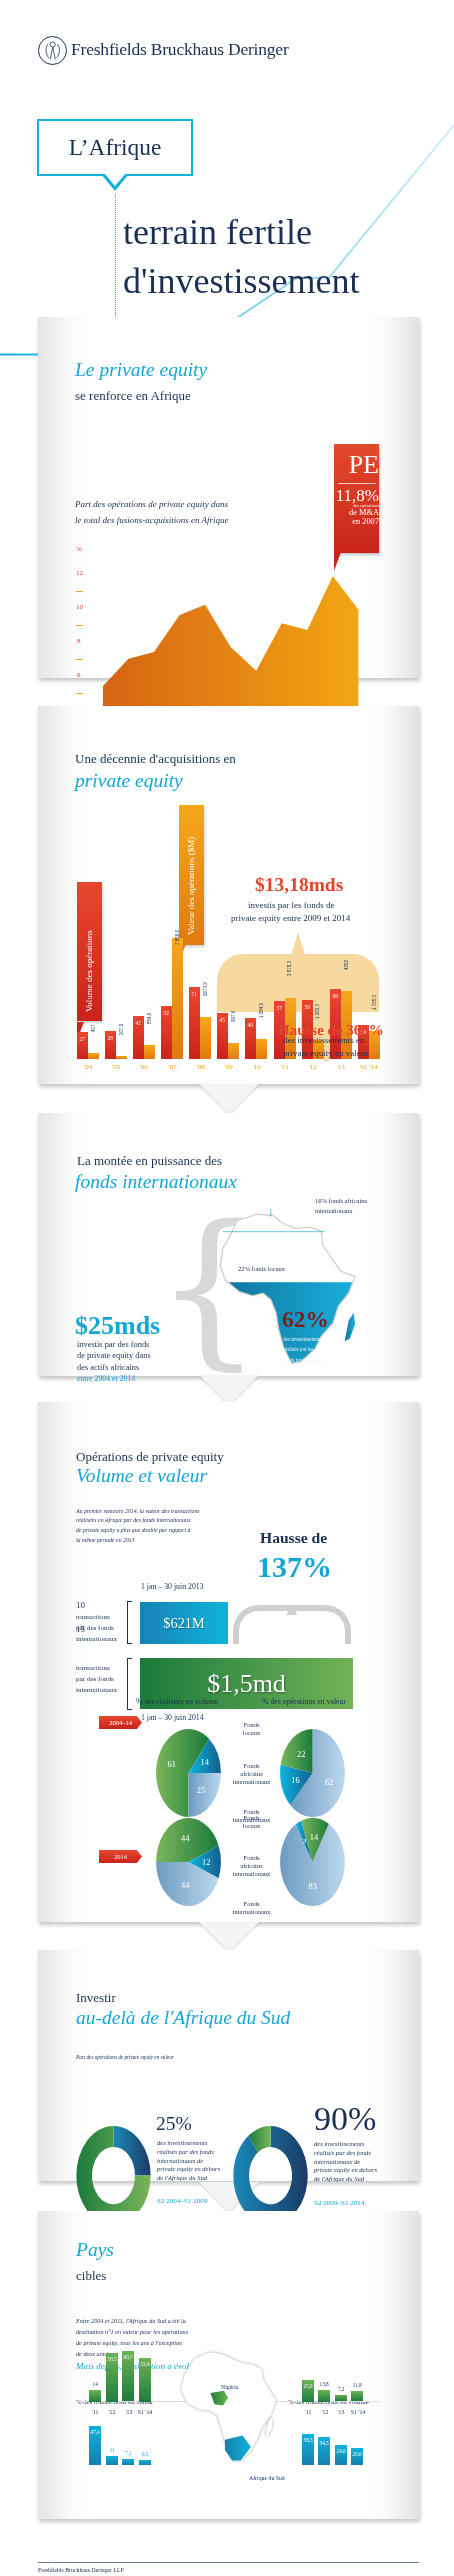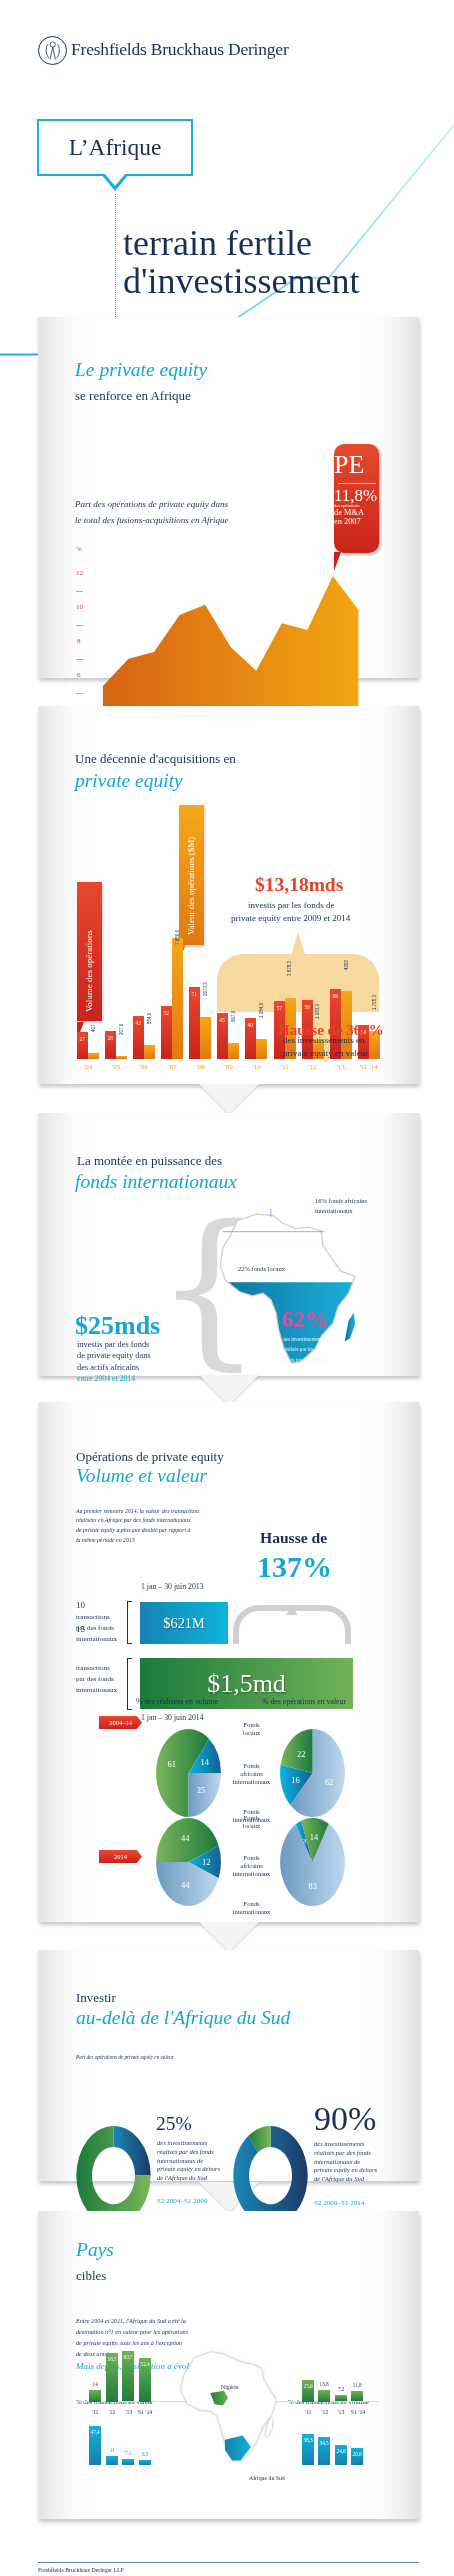--- a/index.html
+++ b/index.html
@@ -12,39 +12,39 @@
   .ital { font-style: italic; }
 
   
   .logo-ring { left: 38px; top: 36px; width: 29px; height: 29px; border: 1.3px solid #1b2f55; border-radius: 50%; }
   .logo-ring svg { position: absolute; left: 3.9px; top: 2.6px; }
   .brand { left: 71px; top: 39px; font-size: 17.5px; letter-spacing: -0.2px; color: #1b2f55; }
   .afrique-box { left: 37px; top: 119px; width: 156px; height: 57px; border: 2.6px solid #15b0dc; background: #fff; display:flex; align-items:center; justify-content:center; font-size: 23.4px; color: #1b2f55; }
   .afrique-tail { left: 101px; top: 174px; width: 0; height: 0; border-left: 14.3px solid transparent; border-right: 14.3px solid transparent; border-top: 17px solid #15b0dc; }
   .afrique-tail-in { left: 104px; top: 173px; width: 0; height: 0; border-left: 11.7px solid transparent; border-right: 11.7px solid transparent; border-top: 13.6px solid #fff; }
   .dotline { left: 115px; top: 194px; width: 1.9px; height: 123px; border-left: 1.9px dotted #15b0dc; }
-  .title-1 { left: 123px; top: 214px; font-size: 36px; line-height: 1; color: #1b2f55; margin-top: 11px; }
+  .title-1 { left: 123px; top: 214px; font-size: 36px; line-height: 1; color: #1b2f55; }
   .title-2 { left: 123px; top: 263px; font-size: 36px; line-height: 1; color: #1b2f55; }
   .title-3a { left: 112px; top: 329px; font-size: 22px; font-style: italic; color: #1b2f55; }
   .title-3b { left: 181px; top: 317px; font-size: 36px; line-height:1; color: #1b2f55; }
   .rise-line { left: 0; top: 117px; }
 
   
   .card { position: absolute; left: 38px; width: 381px; background: linear-gradient(90deg, #e4e4e4 0%, #fbfbfb 9%, #ffffff 14%, #ffffff 86%, #fbfbfb 91%, #e2e2e2 100%); box-shadow: 1.3px 2.6px 3.9px rgba(0,0,0,0.22); }
   .card-tail { position:absolute; left: 199px; width:0; height:0; border-left: 30px solid transparent; border-right: 30px solid transparent; border-top: 30px solid #f4f4f4; filter: drop-shadow(0.6px 1.9px 1.3px rgba(0,0,0,0.18)); }
 
   .h-cyan { font-size: 19.5px; font-style: italic; color: #13a7d6; }
   .h-navy { font-size: 13px; color: #1b2f55; }
 
   
   .ytick { font-size: 7.1px; color: #e2442b; }
   .ydash { width: 6.5px; height: 1.3px; background: #f2a413; }
   .xlab { font-size: 7.1px; color: #e2442b; }
   .xtick { width: 0.6px; height: 5.2px; background: #f2a413; }
-  .pe-flag { left: 334px; top: 444px; width: 45px; height: 109px; background: linear-gradient(180deg,#e34a2c,#c9241b); color: #fff; text-align: left; box-shadow: 1.3px 1.9px 2.6px rgba(0,0,0,0.25); border-radius: 10px; }
+  .pe-flag { left: 334px; top: 444px; width: 45px; height: 109px; background: linear-gradient(180deg,#e34a2c,#c9241b); color: #fff; text-align: right; box-shadow: 1.3px 1.9px 2.6px rgba(0,0,0,0.25); }
   .pe-flag .pe { font-size: 26px; line-height: 1; padding-top: 7.8px; }
   .pe-flag .rule { width: 38px; height: 0.6px; background: rgba(255,255,255,0.7); margin: 5.2px auto 3.9px; }
   .pe-flag .big { font-size: 17px; line-height: 1; }
   .pe-flag .small { font-size: 4.5px; line-height: 1.1; }
   .pe-flag .mid { font-size: 8.4px; line-height: 1; }
   .pe-tail { left: 334px; top: 552px; width: 0; height: 0; border-left: 0 solid transparent; border-right: 7.8px solid transparent; border-top: 19.5px solid #c9241b; }
 
   
   .bar { position: absolute; bottom: 0; }
   .bar-red { background: linear-gradient(180deg,#e8472e,#c8231c); }
@@ -303,21 +303,21 @@
   </g>
   <path d="M40,18 L70,8 L95,10 L110,22 L130,30 L152,28 L170,34 L172,56 L200,96 L222,104 L212,130 L196,150 L188,176 L170,196 L160,216 L138,236 L124,238 L112,214 L104,186 L100,160 L92,140 L80,130 L64,134 L44,128 L22,110 L14,88 L18,60 L30,40 Z" fill="none" stroke="#cfcfcf" stroke-width="2"></path>
   <path d="M212,172 L220,160 L222,178 L214,200 L206,204 Z" fill="url(#afg)"></path>
   <line x1="18" y1="35" x2="175" y2="35" stroke="#13a7d6" stroke-width="1"></line>
   <line x1="92" y1="-12" x2="92" y2="12" stroke="#13a7d6" stroke-width="1"></line>
   <line x1="92" y1="-12" x2="158" y2="-12" stroke="#13a7d6" stroke-width="1"></line>
 </svg>
 <div class="abs small-navy" style="left:315px;top:1197px;font-size:6.5px;">16% fonds africains</div>
 <div class="abs small-navy" style="left:315px;top:1207px;font-size:6.5px;">internationaux</div>
 <div class="abs small-navy" style="left:238px;top:1265px;font-size:6.5px;">22% fonds locaux</div>
-<div class="abs" style="left:282px;top:1306px;font-size:23.4px;color:#ec4899;font-weight:bold;">62%</div>
+<div class="abs" style="left:282px;top:1306px;font-size:23.4px;color:#7f1d1d;font-weight:bold;">62%</div>
 <div class="abs" style="left:283px;top:1336px;font-size:5.2px;color:#e8f7fc;">des investissements</div>
 <div class="abs" style="left:283px;top:1346px;font-size:5.2px;color:#e8f7fc;">réalisés par les</div>
 <div class="abs" style="left:283px;top:1357px;font-size:5.2px;color:#e8f7fc;">fonds internationaux</div>
 
 <div class="abs cyan" style="left:77px;top:1374px;font-size:7.8px;">entre 2004 et 2014</div>
 
 <div class="card" style="top:1402px;height:520px;"></div>
 <div class="card-tail" style="top:1922px;"></div>
 
 <div class="abs h-navy" style="left:76px;top:1449px;">Opérations de private equity</div>

